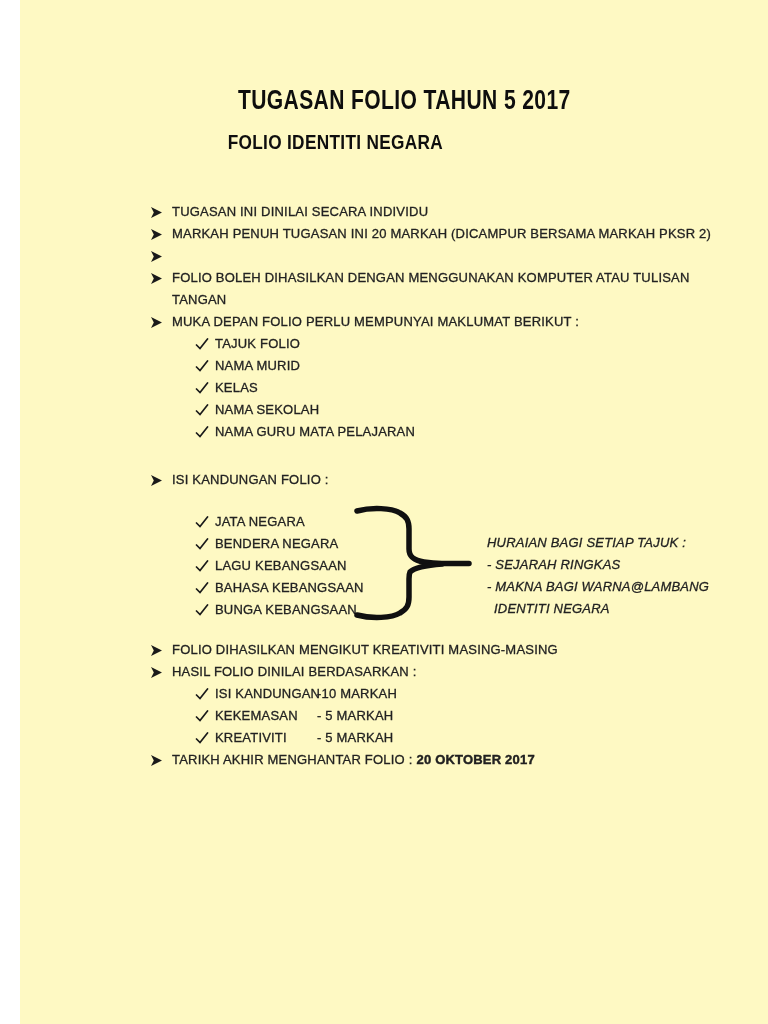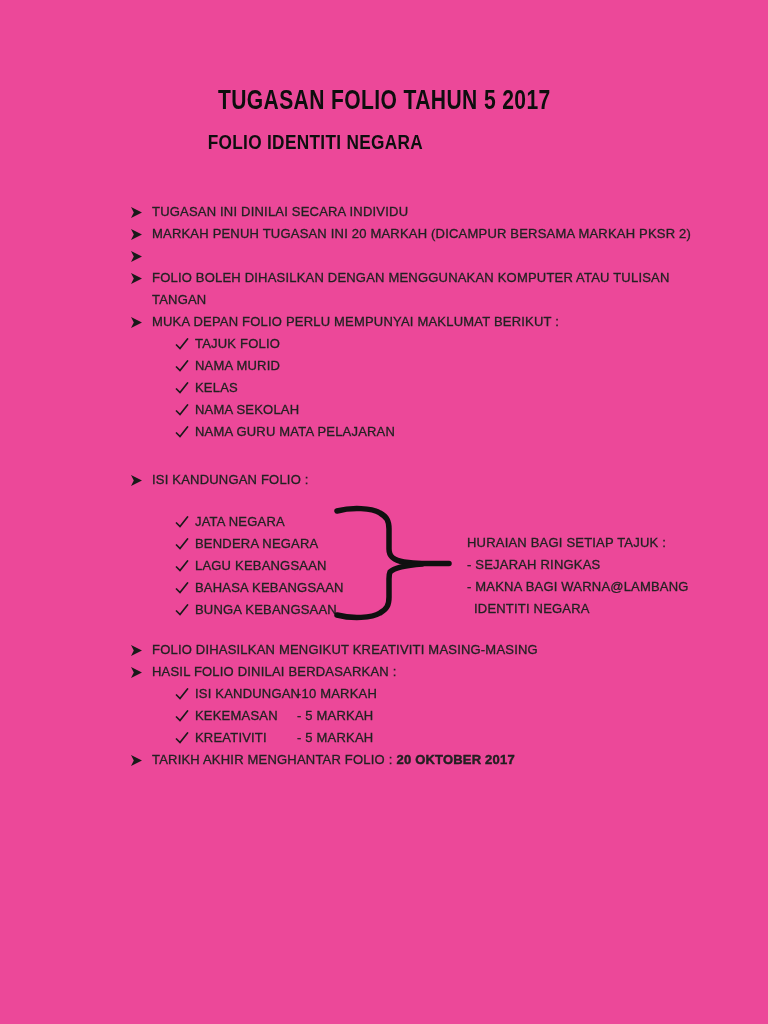--- a/index.html
+++ b/index.html
@@ -1,21 +1,21 @@
 <!DOCTYPE html>
 <html><head>
 <meta charset="utf-8">
 <style>
   html,body{margin:0;padding:0;}
   body{
     width:768px;height:1024px;position:relative;overflow:hidden;
     background:#ffffff;
     font-family:"Liberation Sans", sans-serif;
   }
-  .page{position:absolute;inset:0;background:#ec4899;color:#1f1f1f;}
+  .page{position:absolute;inset:0;background:#fef9c3;color:#1f1f1f;margin-left:20px;}
 
   
   .title1{
     position:absolute;top:86px;left:0;width:768px;text-align:center;
     font-weight:700;font-size:27px;line-height:28px;color:#0e0e0e;margin:0;
   }
   .title2{
     position:absolute;top:131px;left:0;width:631px;text-align:center;
     font-weight:700;font-size:21px;line-height:22px;color:#0e0e0e;margin:0;
   }
@@ -36,21 +36,21 @@
   .check{width:20px;display:flex;align-items:center;flex:none;}
   .label-col{display:inline-block;width:102px;flex:none;}
   .gap-a{height:26px;}
   .gap-b{height:20px;}
   .gap-c{height:18px;}
   b.date{font-weight:700;margin-left:4px;text-align:center;-webkit-text-stroke:0.4px #1a1a1a;}
 
   
   .isi-wrap{position:relative;}
   .brace{position:absolute;left:200px;top:-6px;pointer-events:none;}
-  .huraian{position:absolute;left:337px;top:21px;}
+  .huraian{position:absolute;left:337px;top:21px;font-style:italic;}
   .hrow{height:22px;line-height:22px;white-space:nowrap;}
   .hrow.indent{padding-left:7px;}
 </style>
 </head>
 <body>
 
 <main class="page">
 
   <h1 class="title1"><span class="cond">TUGASAN FOLIO TAHUN 5 2017</span></h1>
   <h2 class="title2"><span class="cond2">FOLIO IDENTITI NEGARA</span></h2>

